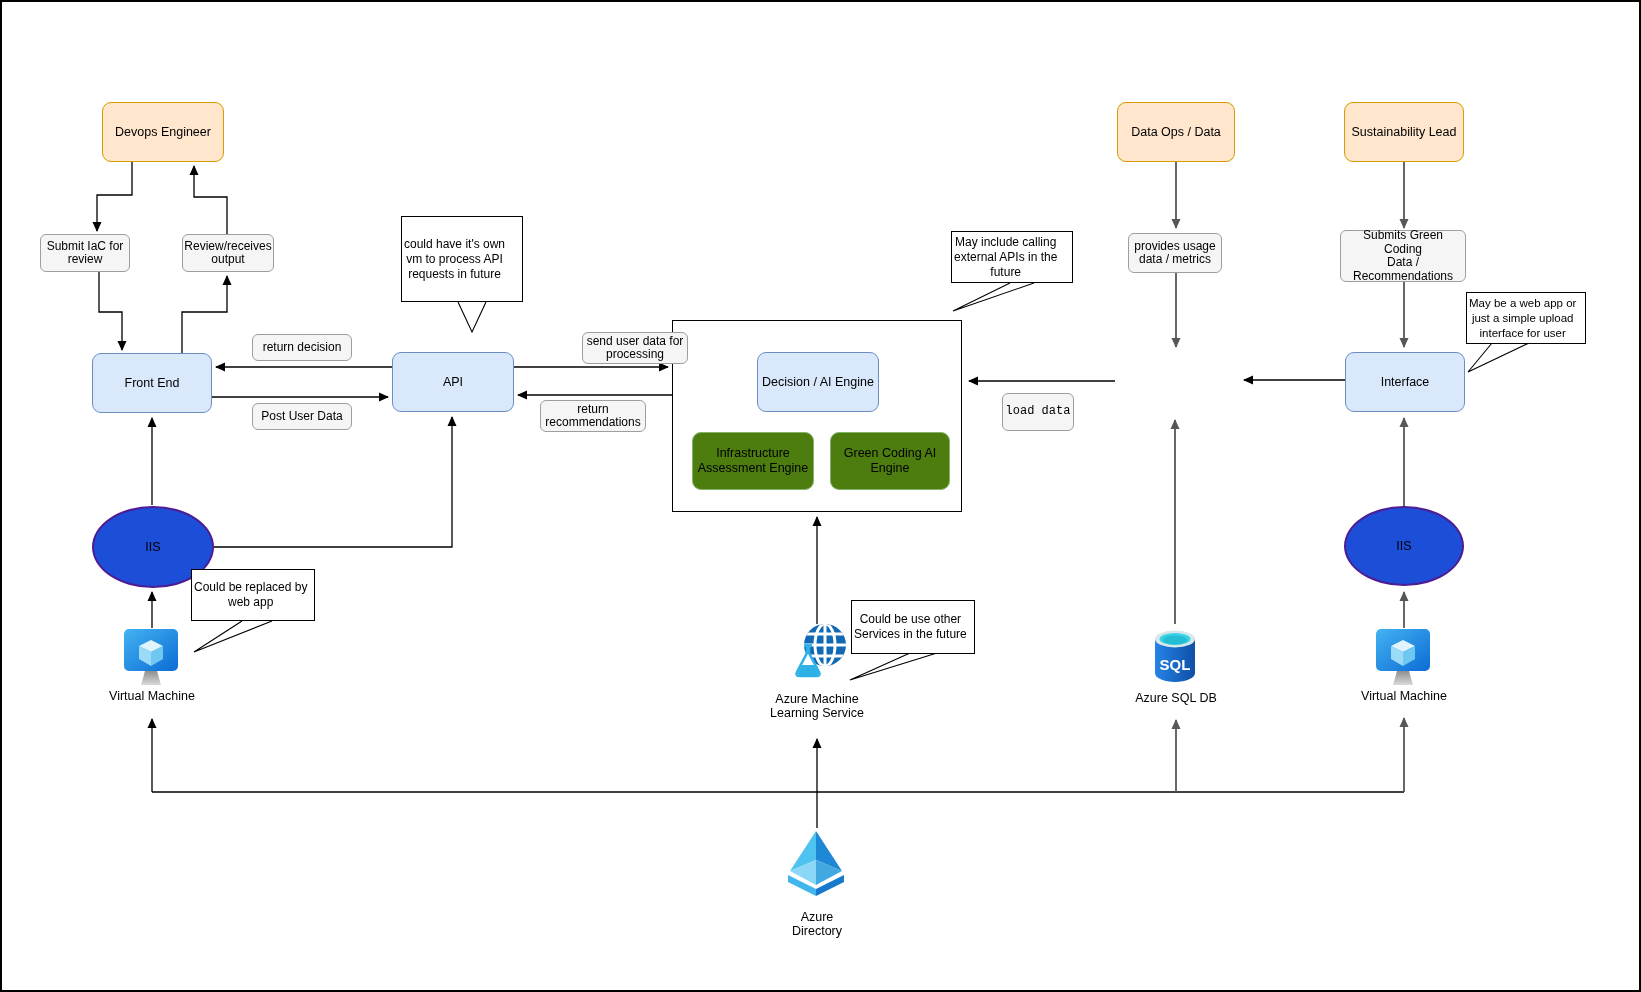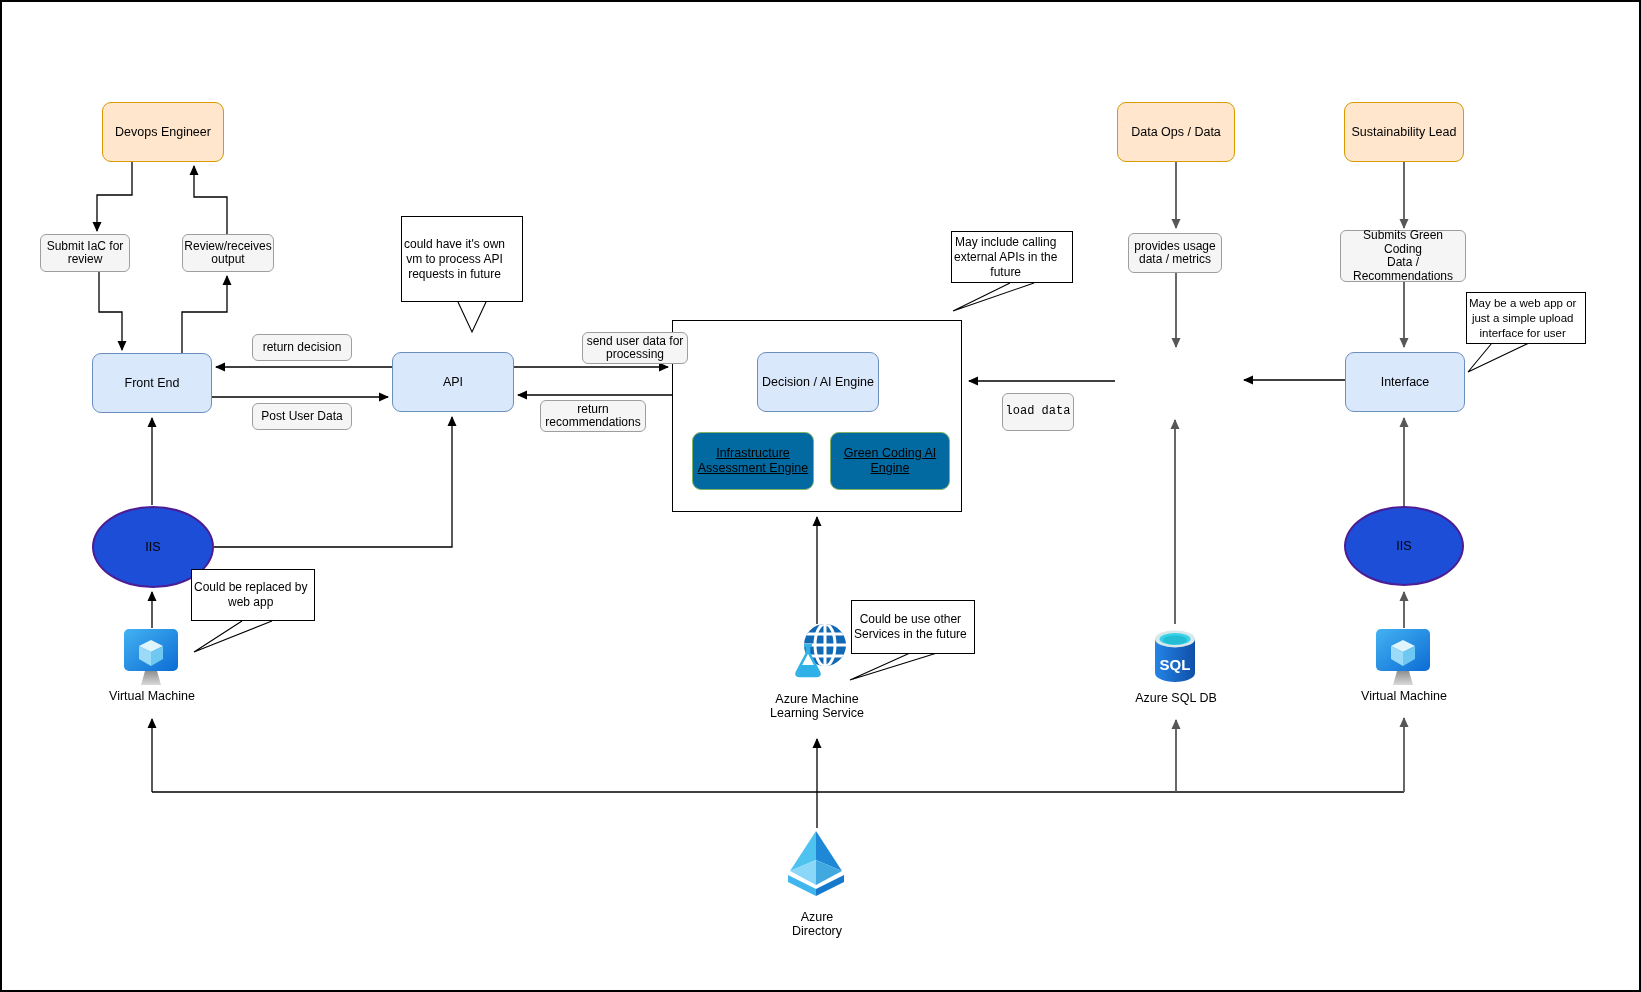--- a/index.html
+++ b/index.html
@@ -4,21 +4,21 @@
 <style>
   html,body{margin:0;padding:0;background:#f0f0f0;}
   #canvas{position:relative;width:1641px;height:992px;background:#ffffff;
     border:2px solid #000;box-sizing:border-box;overflow:hidden;
     font-family:"Liberation Sans",sans-serif;color:#000;}
   .abs{position:absolute;box-sizing:border-box;}
   .node{display:flex;align-items:center;justify-content:center;text-align:center;
     font-size:12.5px;line-height:15px;white-space:pre-line;z-index:2;}
   .actor{background:#FFE6CC;border:1px solid #D79B00;border-radius:9px;}
   .proc{background:#DAE8FC;border:1px solid #6C8EBF;border-radius:9px;}
-  .green{background:#0369a1;border:1px solid #82B366;border-radius:9px;text-decoration:underline;}
+  .green{background:#4d7c0f;border:1px solid #82B366;border-radius:9px;}
   .ellipse{background:#1d4ed8;border:2px solid #4c1d95;border-radius:50%;}
   .container-box{background:#fff;border:1px solid #000;z-index:1;}
   .elabel{background:#F5F5F5;border:1px solid #9e9e9e;border-radius:6px;
     display:flex;align-items:center;justify-content:center;text-align:center;
     font-size:12px;line-height:13.5px;white-space:pre-line;z-index:4;padding:1px 2px;}
   .callout{background:#fff;border:1px solid #000;
     display:flex;align-items:center;justify-content:flex-start;text-align:center;
     font-size:12px;line-height:15px;white-space:pre-line;z-index:4;padding:1px 2px;}
   .iconlabel{position:absolute;text-align:center;font-size:12.5px;line-height:14px;
     white-space:pre-line;z-index:2;}

